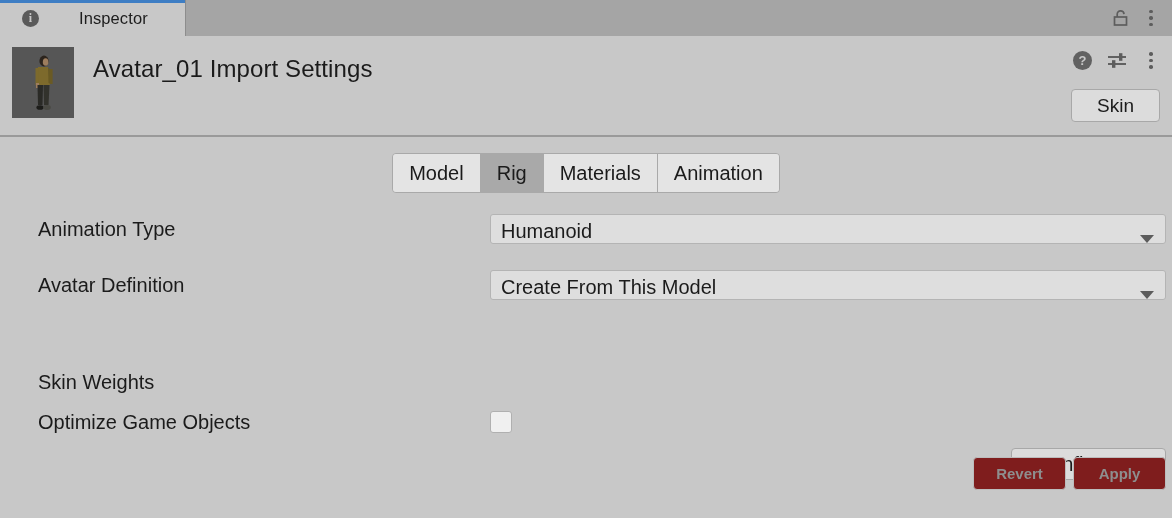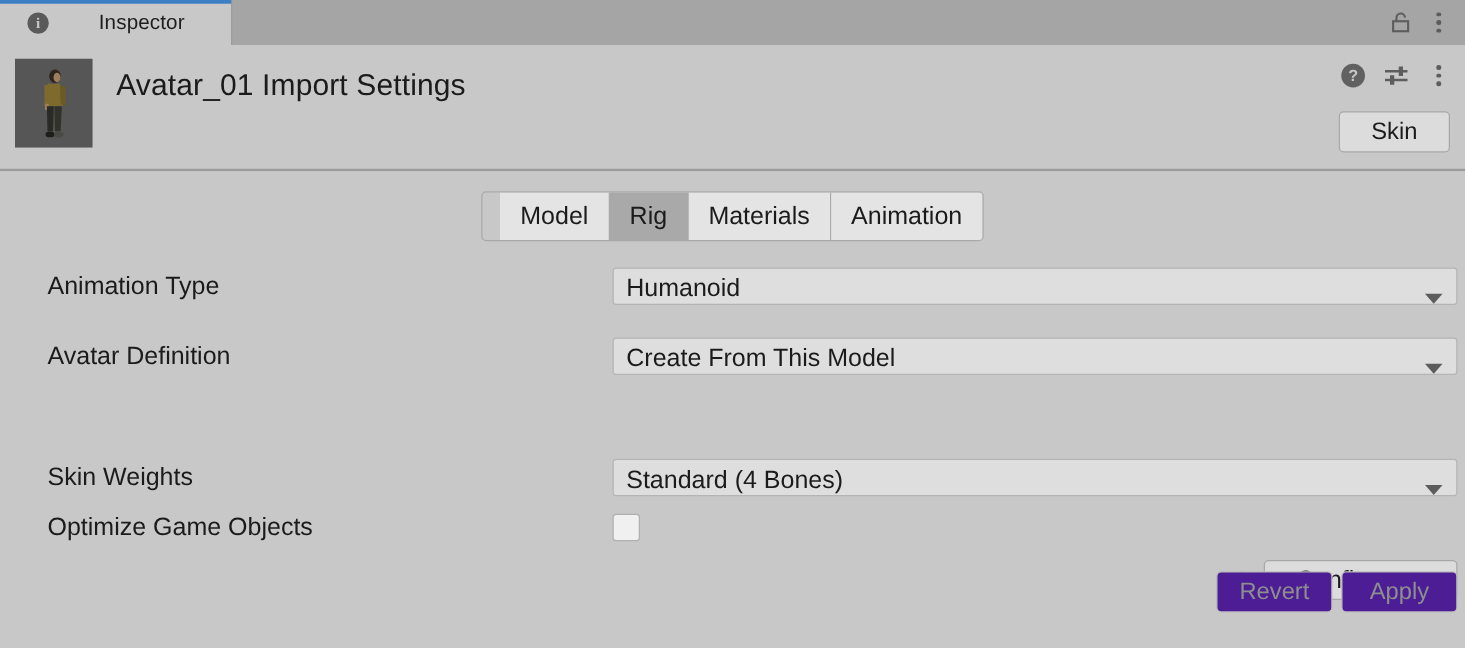--- a/index.html
+++ b/index.html
@@ -170,21 +170,20 @@
     top: 16px;
     left: 0; right: 0;
     display: flex;
     justify-content: center;
   }
   .seg {
     display: flex;
     border-radius: 4px;
     overflow: hidden;
     border: 1px solid #a9a9a9;
-    padding-left: 14px;
   }
   .seg-btn {
     height: 38px;
     background: #e4e4e4;
     font-size: 20px;
     color: #1b1b1b;
     display: flex;
     align-items: center;
     justify-content: center;
     padding: 0 16px;
@@ -286,32 +285,33 @@
   .footer-btns {
     position: absolute;
     right: 6px;
     top: 320px;
     display: flex;
     gap: 7px;
   }
   .footer-btn {
     height: 33px;
     min-width: 93px;
-    background: #4c1d95;
+    background: #7f1d1d;
     border: 1px solid #bcbcbc;
     border-radius: 4px;
-    font-size: 19px;
+    font-size: 15px;
     color: #8e8e8e;
     display: flex;
     align-items: center;
     justify-content: center;
     padding: 0 12px;
     box-sizing: border-box;
     font-family: "Liberation Sans", sans-serif;
     cursor: default;
+    font-weight: bold;
   }
 </style>
 </head>
 <body>
 
 <div class="tabstrip">
   <div class="window-tab">
     <span class="tab-info-icon">i</span>
     <span class="tab-title">Inspector</span>
   </div>
@@ -399,24 +399,20 @@
     </div>
   </div>
 
   <div class="configure-row">
     <span class="check-mark">✓</span>
     <div class="configure-btn">Configure...</div>
   </div>
 
   <div class="row" style="top:230px">
     <div class="row-label">Skin Weights</div>
-    <div class="field">
-      <span class="field-value">Standard (4 Bones)</span>
-      <span class="field-arrow"></span>
-    </div>
   </div>
 
   <div class="row" style="top:270px">
     <div class="row-label">Optimize Game Objects</div>
     <div class="checkbox"></div>
   </div>
 
   <div class="footer-btns">
     <div class="footer-btn">Revert</div>
     <div class="footer-btn">Apply</div>

